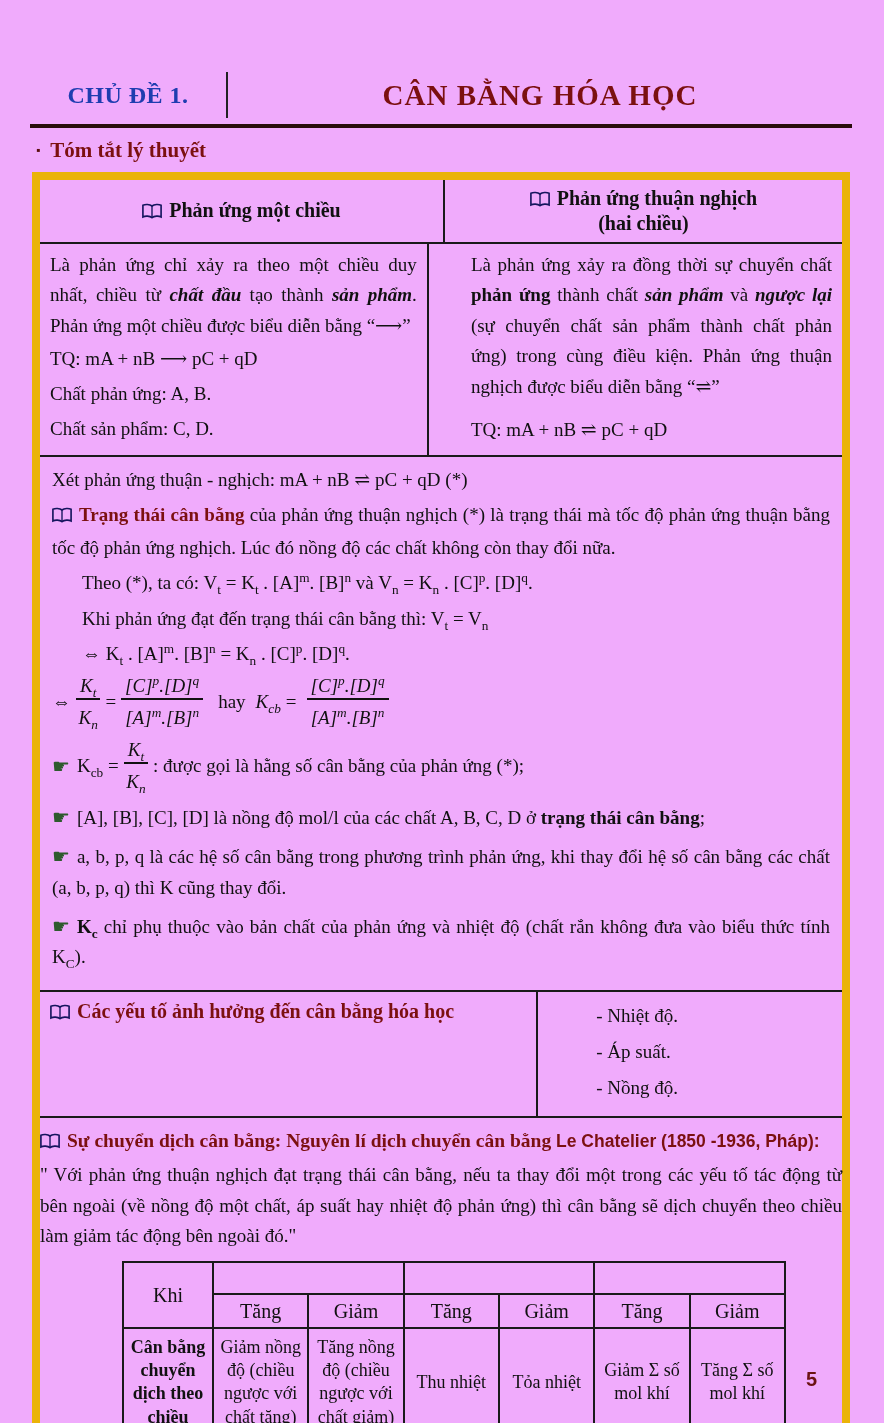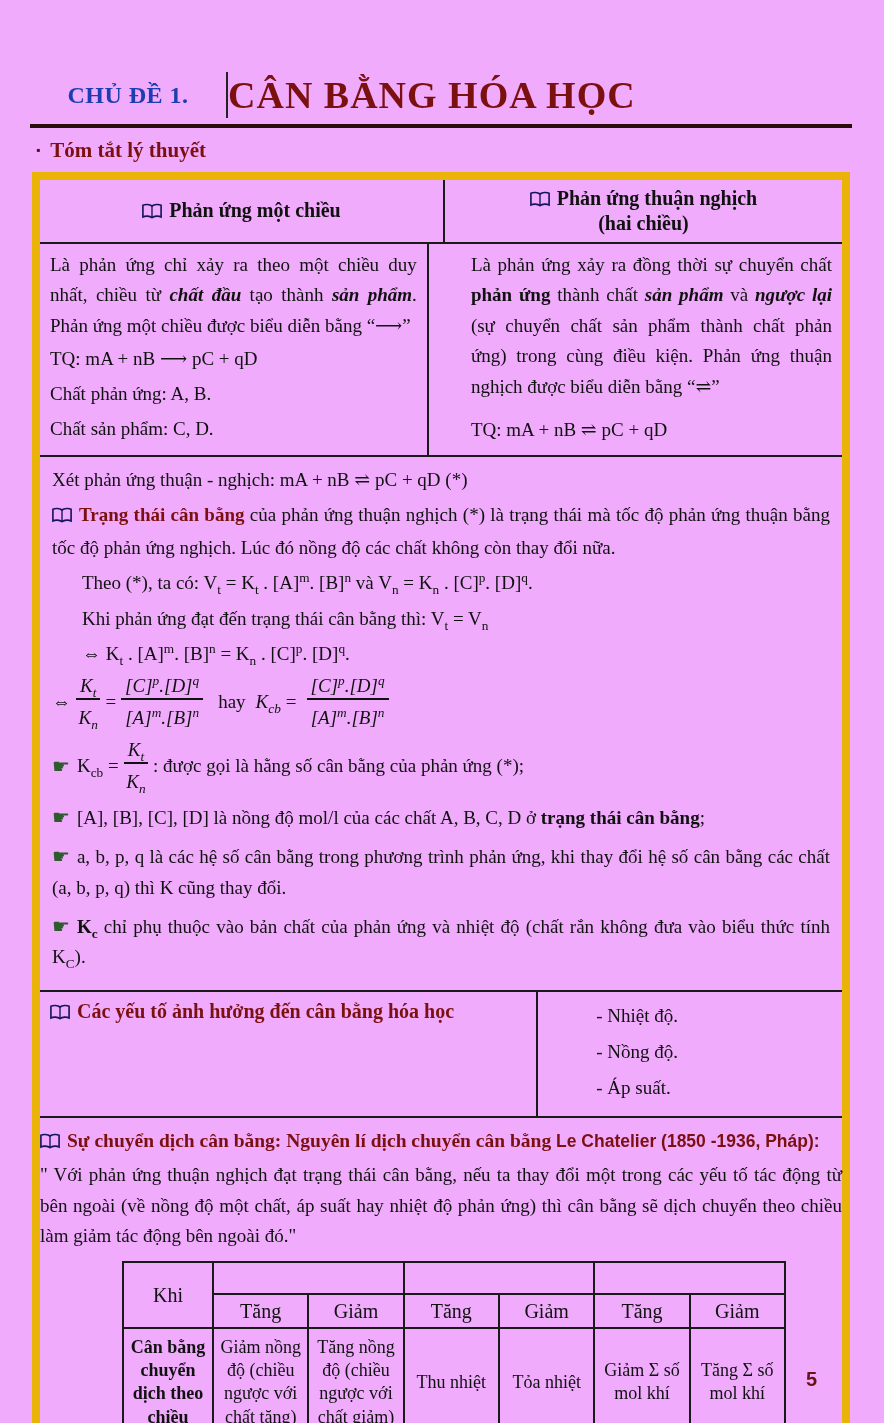--- a/index.html
+++ b/index.html
@@ -17,22 +17,22 @@
     position:absolute; left:30px; top:72px; width:822px;
     display:flex; align-items:center;
     border-bottom:4px solid #2a0c0c; padding-bottom:6px;
   }
   .chapter{
     width:196px; text-align:center;
     color:#1e3db0; font-weight:bold; font-size:24px; letter-spacing:.5px;
   }
   .hdr-divider{ width:2px; height:46px; background:#222; }
   .page-title{
-    flex:1; 
-    color:#7b1010; font-weight:bold; font-size:38px; letter-spacing:1px;
+    flex:1; text-align:center;
+    color:#7b1010; font-weight:bold; font-size:29px; letter-spacing:1px;
   }
   .section-heading{
     position:absolute; left:36px; top:138px;
     color:#7b1010; font-weight:bold; font-size:21px;
   }
   .sq-bullet{ font-size:12px; vertical-align:3px; margin-right:10px; color:#5a0d0d; }
 
   
   .outer{
     position:absolute; left:32px; top:172px; width:818px;
@@ -231,22 +231,22 @@
       <div class="factors-left cell-r">
         <span class="book">
           <svg width="20" height="16" viewBox="0 0 22 17">
               <path d="M11 3 C8.5 1 3.5 1 1 2.2 V15 C3.5 13.8 8.5 13.8 11 15.8 C13.5 13.8 18.5 13.8 21 15 V2.2 C18.5 1 13.5 1 11 3 Z" fill="none" stroke="currentColor" stroke-width="1.8"></path>
               <line x1="11" y1="3" x2="11" y2="15.8" stroke="currentColor" stroke-width="1.5"></line>
             </svg>
         </span><span class="maroon-b" style="font-size:20px">Các yếu tố ảnh hưởng đến cân bằng hóa học</span>
       </div>
       <div class="factors-right">
         <div>- Nhiệt độ.</div>
+        <div>- Áp suất.</div>
         <div>- Nồng độ.</div>
-        <div>- Áp suất.</div>
       </div>
     </div>
 
     <div class="shift-sec bt">
       <div class="shift-title">
         <span class="book">
           <svg width="20" height="16" viewBox="0 0 22 17">
               <path d="M11 3 C8.5 1 3.5 1 1 2.2 V15 C3.5 13.8 8.5 13.8 11 15.8 C13.5 13.8 18.5 13.8 21 15 V2.2 C18.5 1 13.5 1 11 3 Z" fill="none" stroke="currentColor" stroke-width="1.8"></path>
               <line x1="11" y1="3" x2="11" y2="15.8" stroke="currentColor" stroke-width="1.5"></line>
             </svg>

